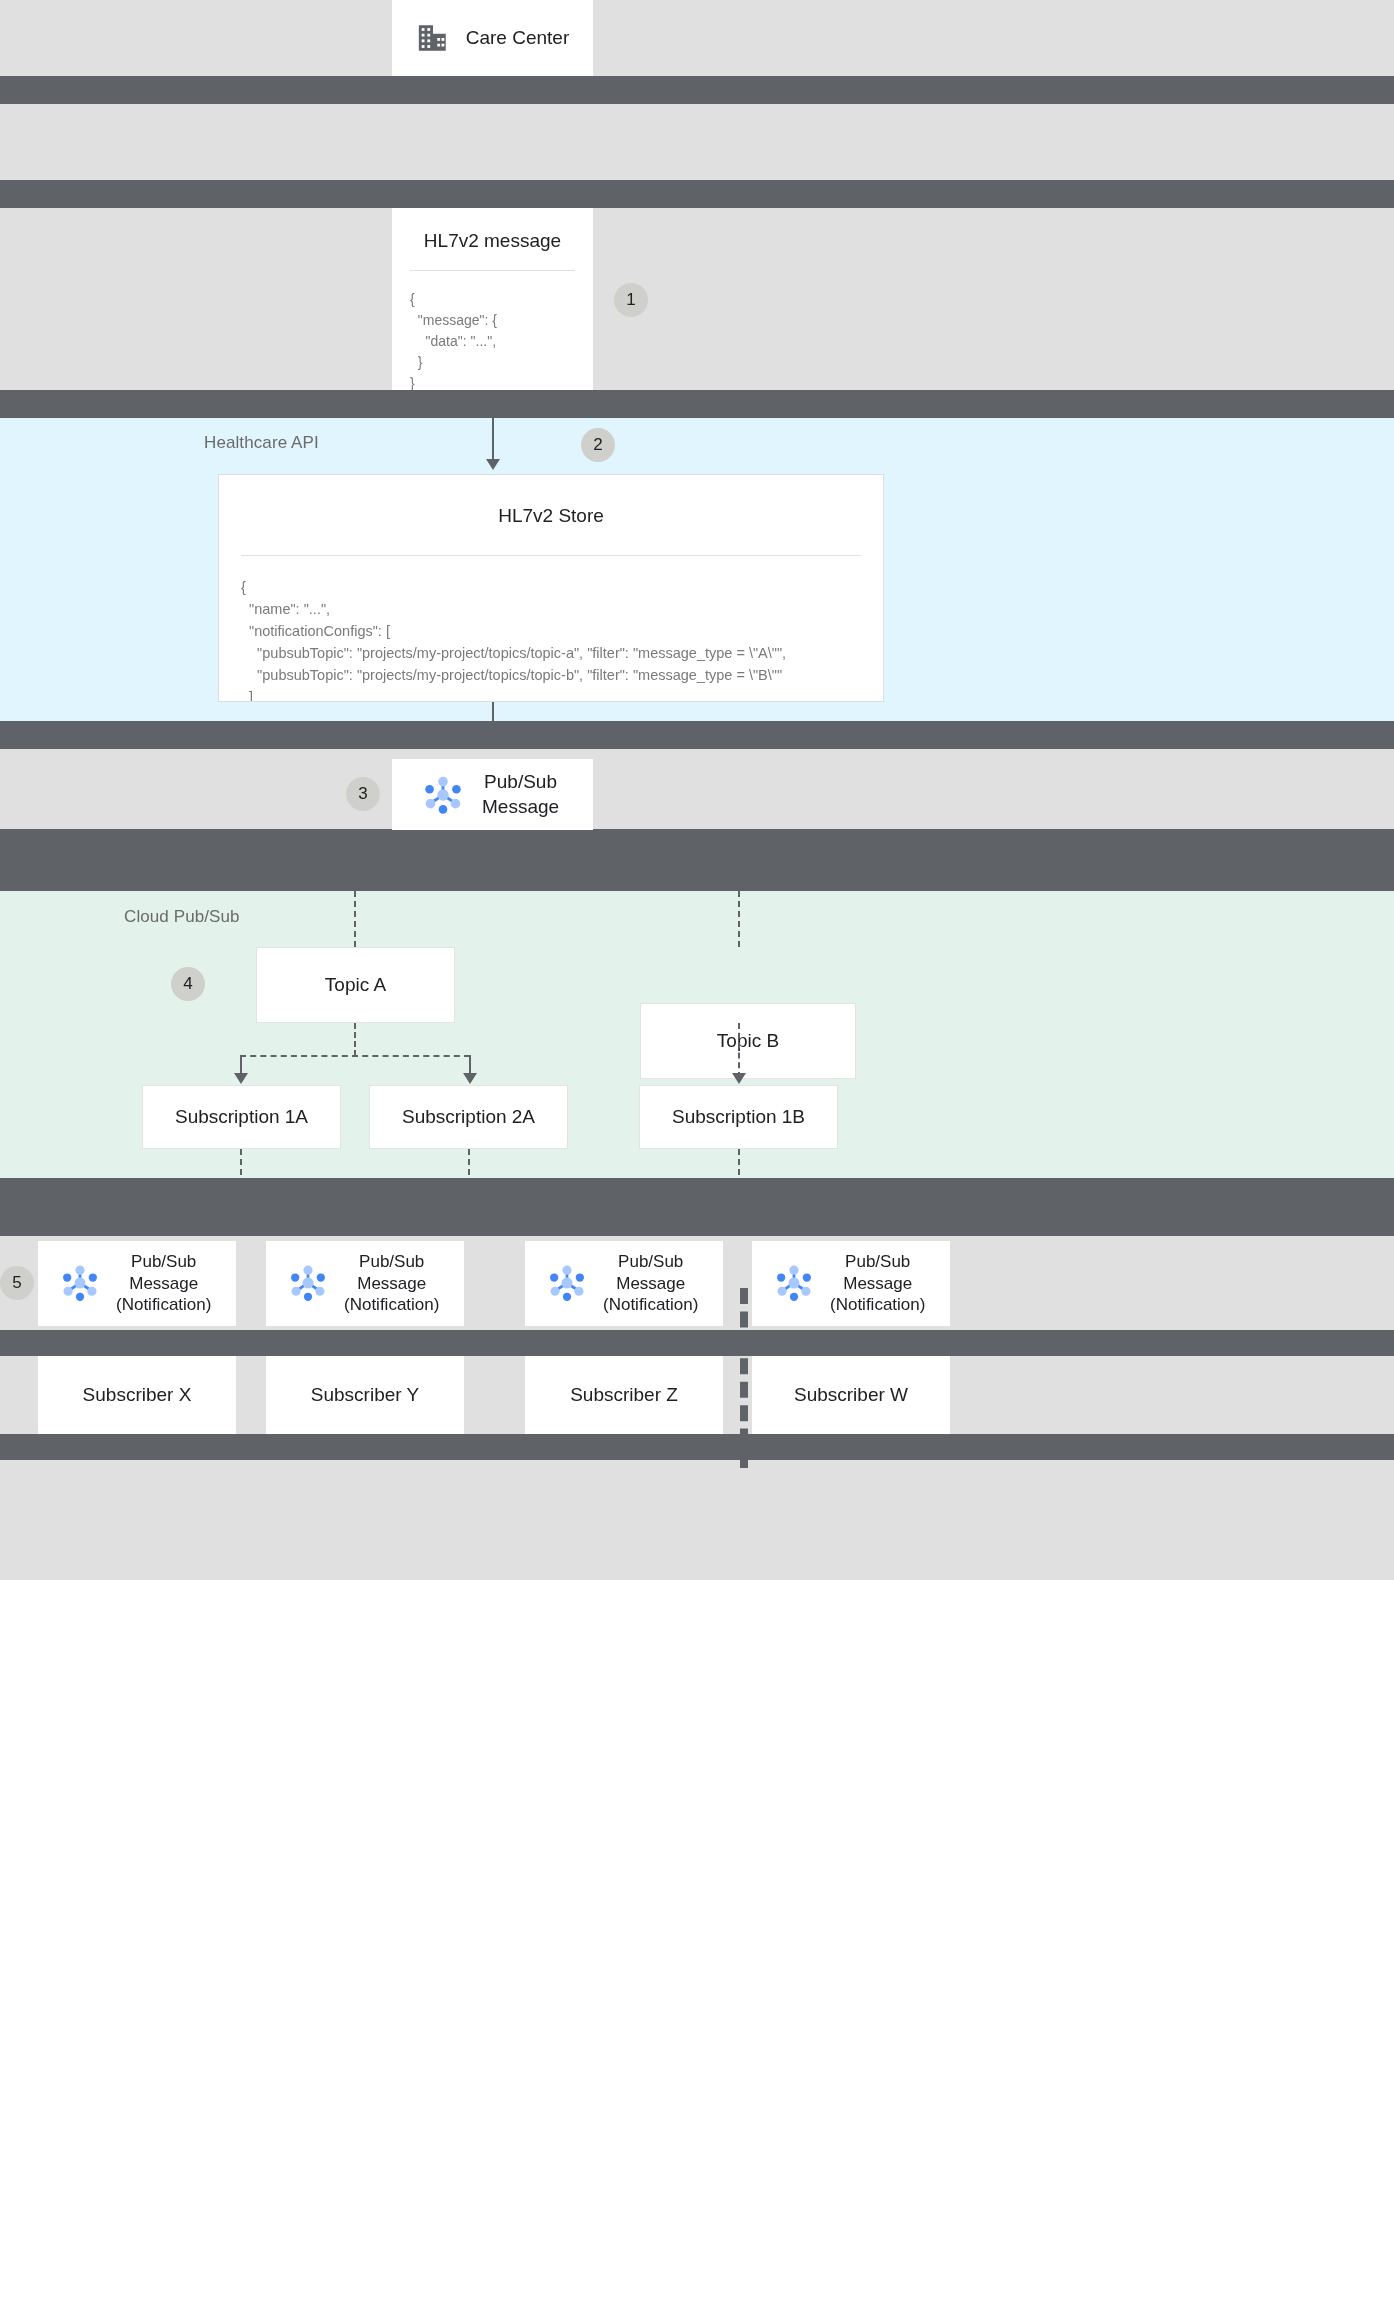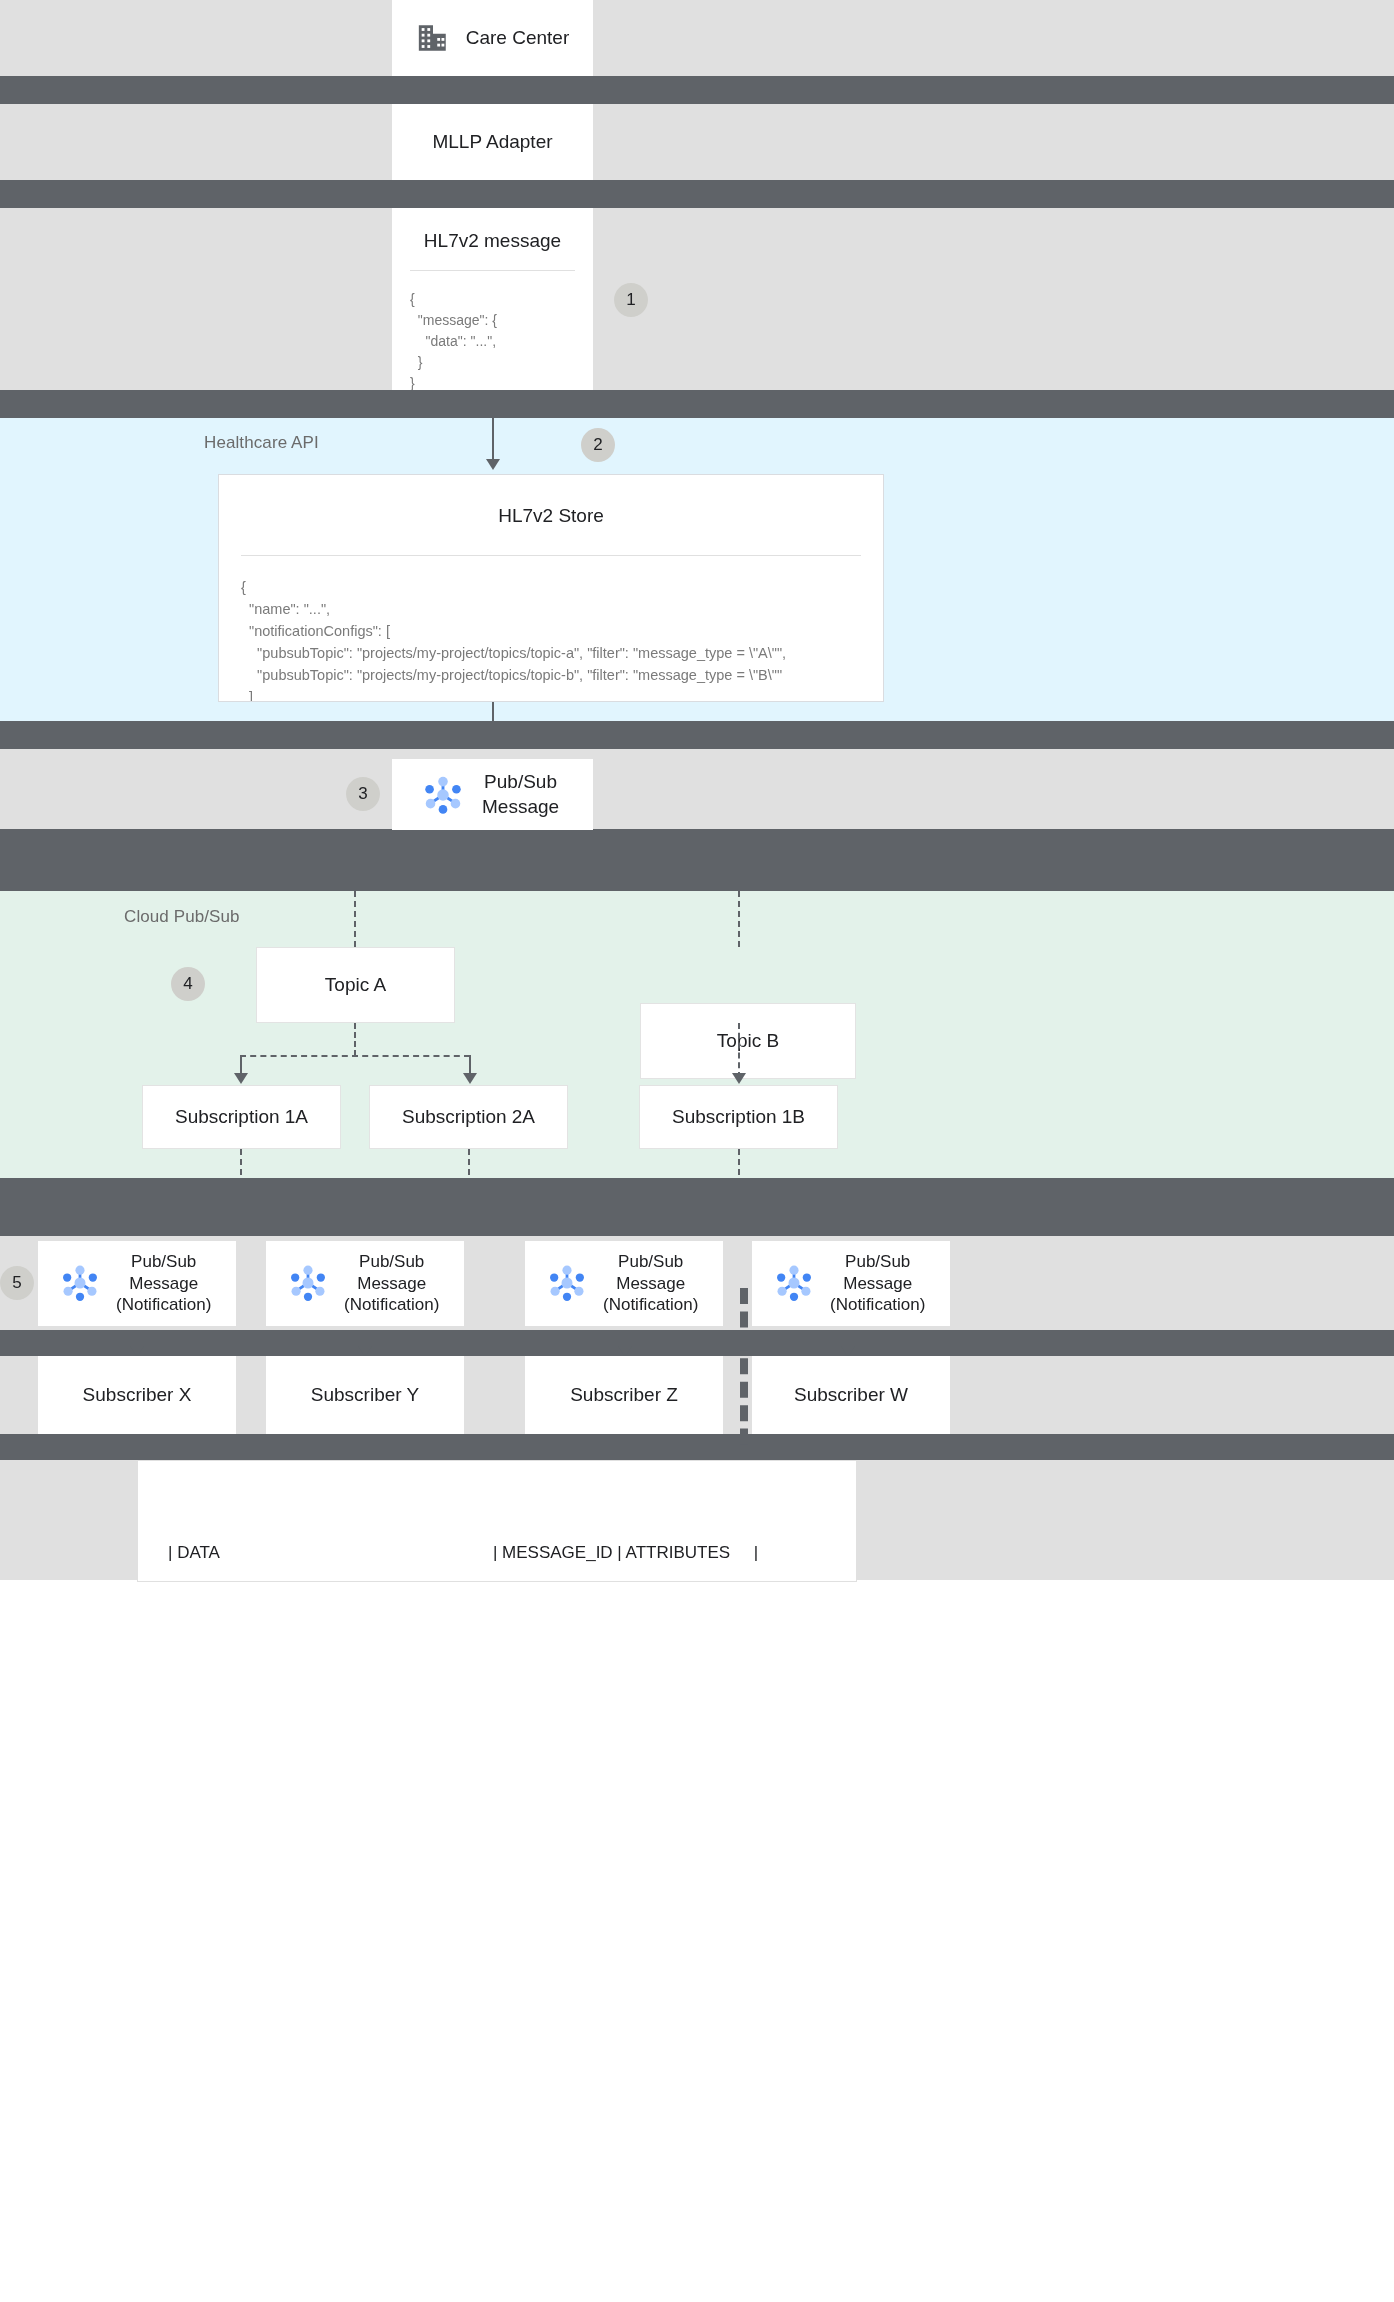--- a/index.html
+++ b/index.html
@@ -186,23 +186,20 @@
         <rect x="8" y="17" width="2" height="2" fill="#ffffff"></rect>
         <rect x="15" y="12" width="2" height="2" fill="#ffffff"></rect>
         <rect x="18" y="12" width="2" height="2" fill="#ffffff"></rect>
         <rect x="15" y="16" width="2" height="2" fill="#ffffff"></rect>
         <rect x="18" y="16" width="2" height="2" fill="#ffffff"></rect>
       </svg>
     </span>
     <span>Care Center</span>
   </div>
 
-  <div class="box noborder" style="left:392px;top:104px;width:201px;height:76px;">
-    <span>MLLP Adapter</span>
-  </div>
 
   <div class="card" style="left:392px;top:208px;width:201px;height:182px;border:none;background:#ffffff;">
     <div class="card-title" style="padding-top:22px;padding-bottom:18px;">HL7v2 message</div>
     <div class="card-rule"></div>
     <div class="card-code">{
   "message": {
     "data": "...",
   }
 }</div>
   </div>
@@ -394,19 +391,14 @@
   <div class="box noborder" style="left:38px;top:1356px;width:198px;height:78px;">
     <span>Subscriber X</span>
   </div>
   <div class="box noborder" style="left:752px;top:1356px;width:198px;height:78px;">
     <span>Subscriber W</span>
   </div>
   <div class="box noborder" style="left:525px;top:1356px;width:198px;height:78px;">
     <span>Subscriber Z</span>
   </div>
 
-  <div class="term" style="left:137px;top:1460px;width:720px;height:122px;">
-    <div>| DATA                                                          | MESSAGE_ID | ATTRIBUTES     |</div>
-    
-    
-  </div>
 
 </div>
 
 </body></html>

